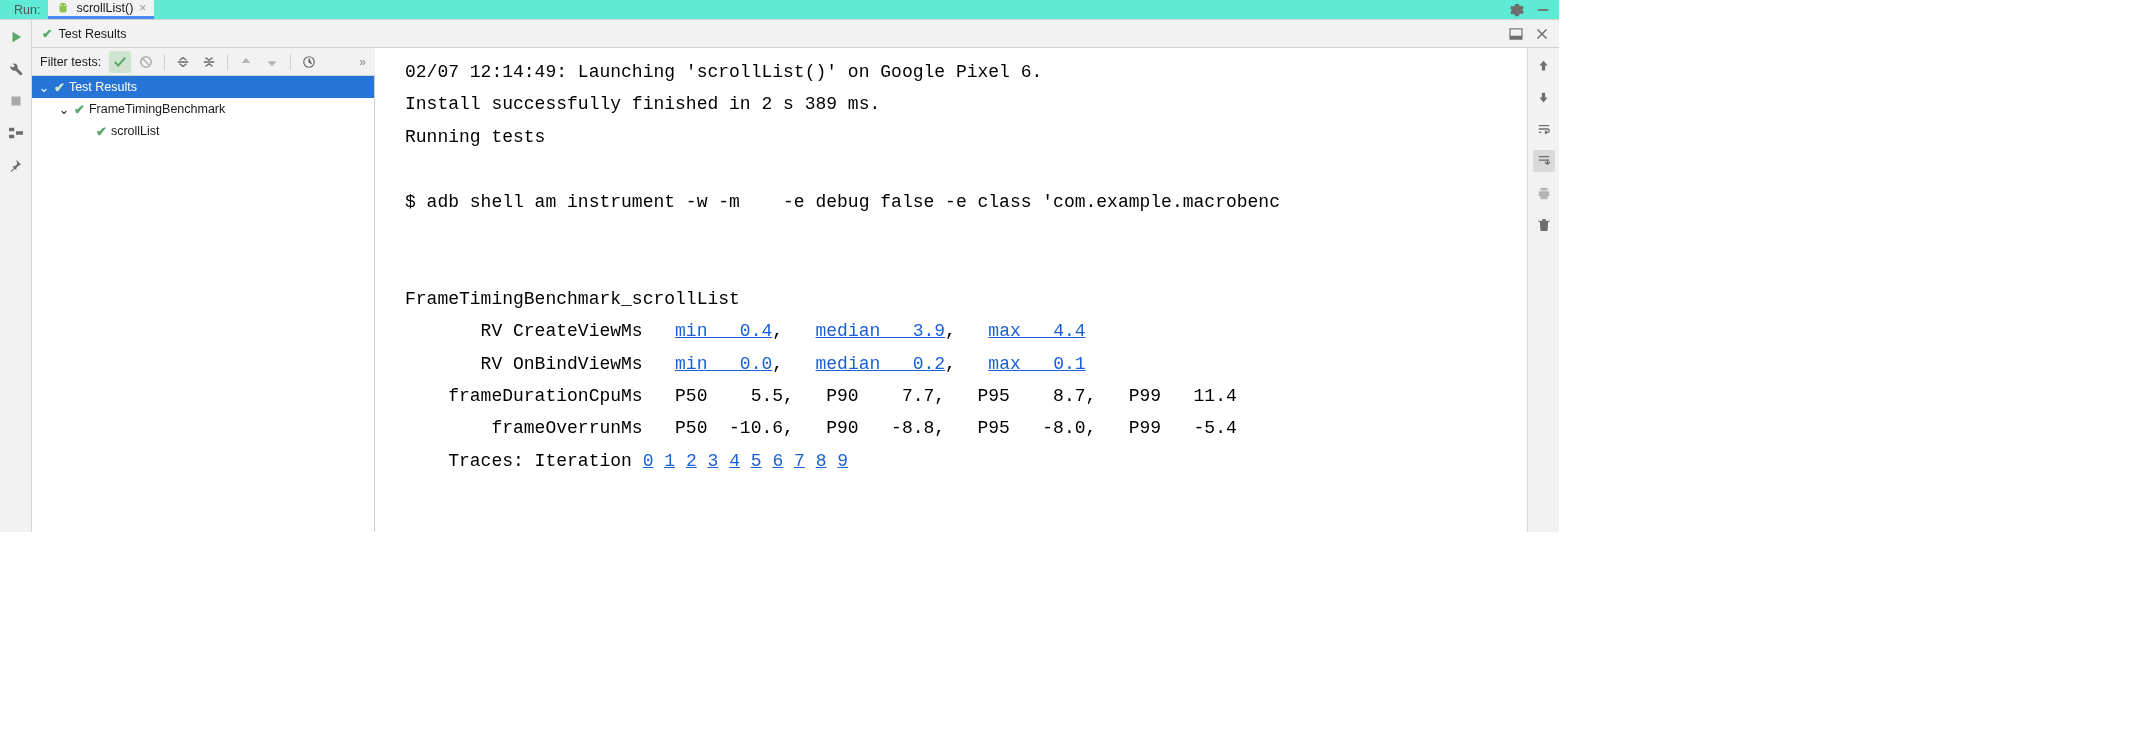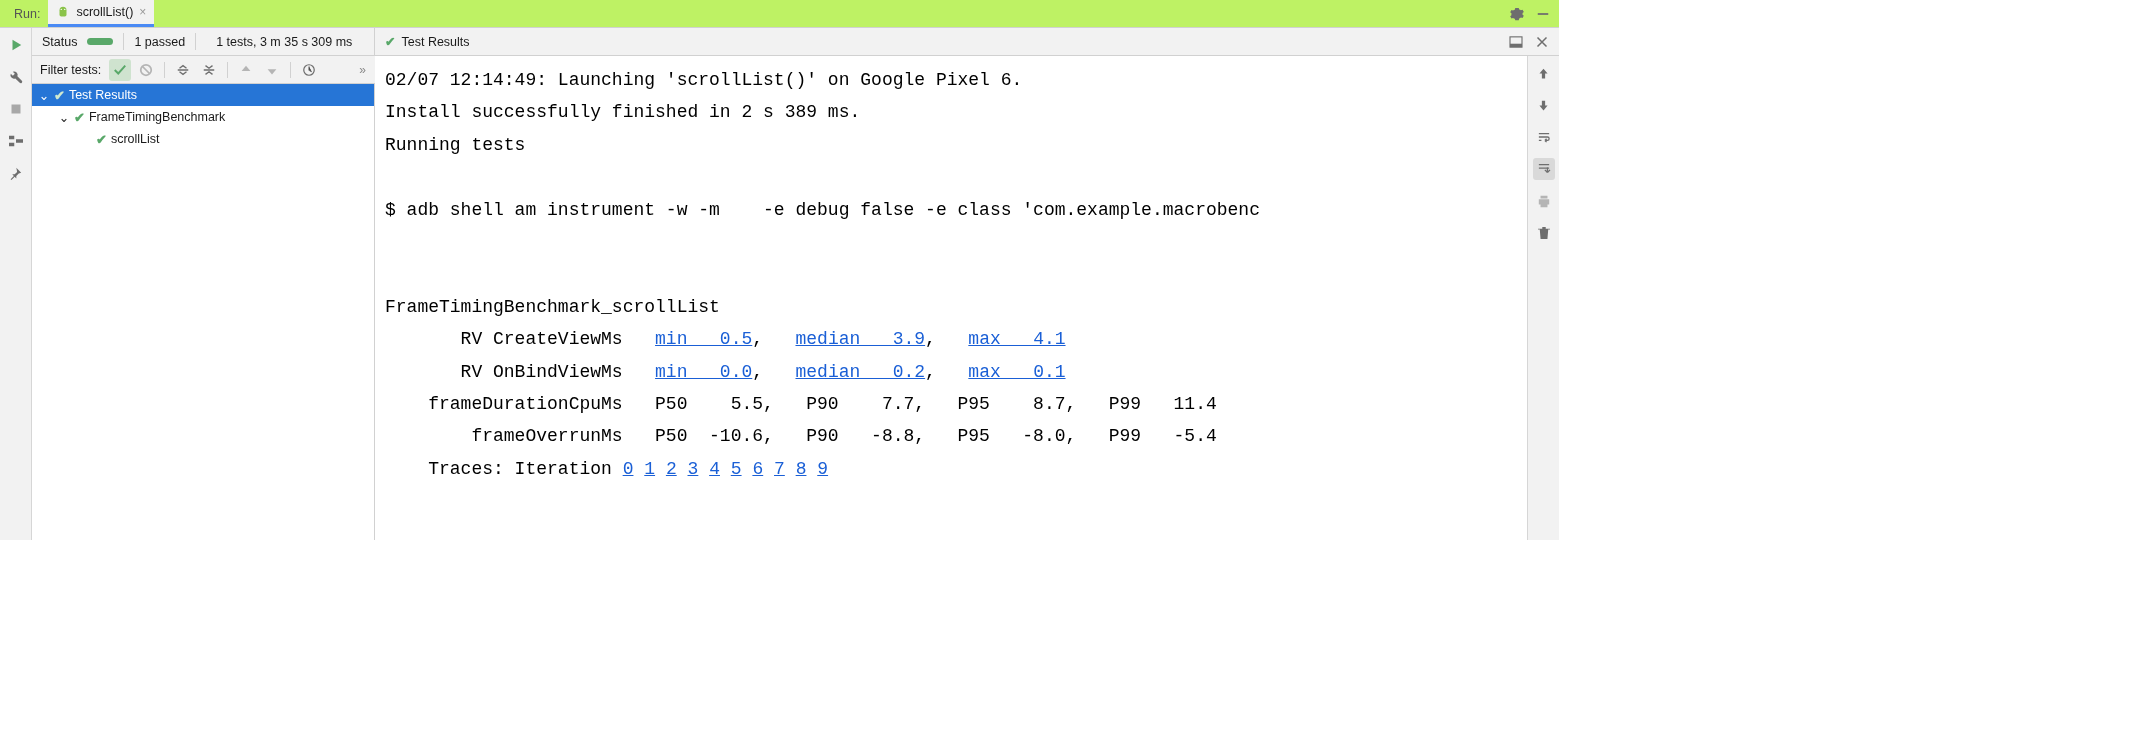--- a/index.html
+++ b/index.html
@@ -10,23 +10,23 @@
   background: #fff;
   width: 1559px;
   height: 540px;
   overflow: hidden;
 }
 
 
 .tab-bar {
   display: flex;
   align-items: center;
-  background: #bef264;
+  background: #5eead4;
   border-bottom: 1px solid #d1d1d1;
-  height: 28px;
+  height: 20px;
   padding-left: 6px;
 }
 .run-label { color: #555; padding: 0 8px; font-size: 12.5px; }
 .tab {
   display: flex; align-items: center; gap: 6px;
   padding: 0 8px; height: 100%;
   background: #f2f2f2;
   border-bottom: 3px solid #4a8af4;
   font-size: 12.5px;
   text-align: right;
@@ -94,21 +94,21 @@
 .filter-row .lbl { font-size:12.5px; margin-right:4px; }
 .filter-row .fbtn {
   width:22px;height:22px;display:flex;align-items:center;justify-content:center;
   cursor:pointer; border-radius:3px;
 }
 .filter-row .fbtn.active { background:#cfe3cf; }
 .filter-row .fbtn svg { width:14px;height:14px; }
 .filter-row .more { margin-left:auto; color:#888; cursor:pointer; font-size:12px; letter-spacing:1px;}
 
 
-.body-split { display:flex; flex:1; min-height:0; }
+.body-split { display:flex; flex:1; min-height:0;gap:20px; }
 .tree-panel {
   width:343px; border-right:1px solid #d1d1d1;
   display:flex; flex-direction:column;
   background:#fff;
 }
 .tree-header {
   font-size:12.5px; padding:4px 8px; border-bottom:1px solid #e4e4e4;
 }
 .tree { flex:1; overflow:auto; }
 .tree-node {
@@ -202,28 +202,20 @@
     <div class="rail-btn">
       <svg width="13" height="13" viewBox="0 0 16 16">
           <path fill="#6e6e6e" d="M9 1l6 6-3 1-3 3 0 3-2-2-4 4-1-1 4-4-2-2 3 0 3-3z"></path>
         </svg>
     </div>
   </div>
 
   <div class="center">
 
     <div class="status-row">
-      <div class="status-left">
-        <span class="status-label">Status</span>
-        <span class="status-pill"></span>
-        <span class="status-divider"></span>
-        <span class="status-passed">1 passed</span>
-        <span class="status-divider"></span>
-        <span class="status-summary">1 tests, 3 m 35 s 309 ms</span>
-      </div>
       <div class="status-results-head">
         <span class="check">✔</span>
         <span>Test Results</span>
       </div>
       <div class="right-icons">
         <div class="ib">
           <svg width="14" height="12" viewBox="0 0 16 14">
               <rect x="1" y="1" width="14" height="12" fill="none" stroke="#6e6e6e" stroke-width="1.3"></rect>
               <rect x="1" y="9" width="14" height="4" fill="#6e6e6e"></rect>
             </svg>
@@ -305,21 +297,21 @@
 
       <div class="console-wrapper">
         <div class="console" id="console">02/07 12:14:49: Launching 'scrollList()' on Google Pixel 6.
 Install successfully finished in 2 s 389 ms.
 Running tests
 
 $ adb shell am instrument -w -m    -e debug false -e class 'com.example.macrobenc
 
 
 FrameTimingBenchmark_scrollList
-       RV CreateViewMs   <a>min   0.5</a>,   <a>median   3.9</a>,   <a>max   4.1</a>
+       RV CreateViewMs   <a>min   0.4</a>,   <a>median   3.9</a>,   <a>max   4.4</a>
        RV OnBindViewMs   <a>min   0.0</a>,   <a>median   0.2</a>,   <a>max   0.1</a>
     frameDurationCpuMs   P50    5.5,   P90    7.7,   P95    8.7,   P99   11.4
         frameOverrunMs   P50  -10.6,   P90   -8.8,   P95   -8.0,   P99   -5.4
     Traces: Iteration <a>0</a> <a>1</a> <a>2</a> <a>3</a> <a>4</a> <a>5</a> <a>6</a> <a>7</a> <a>8</a> <a>9</a>
 </div>
         <div class="rail-right">
           <div class="rail-btn">
             <svg width="13" height="13" viewBox="0 0 16 16">
                 <path fill="#6e6e6e" d="M8 2l5 6h-3v6H6V8H3z"></path>
               </svg>

